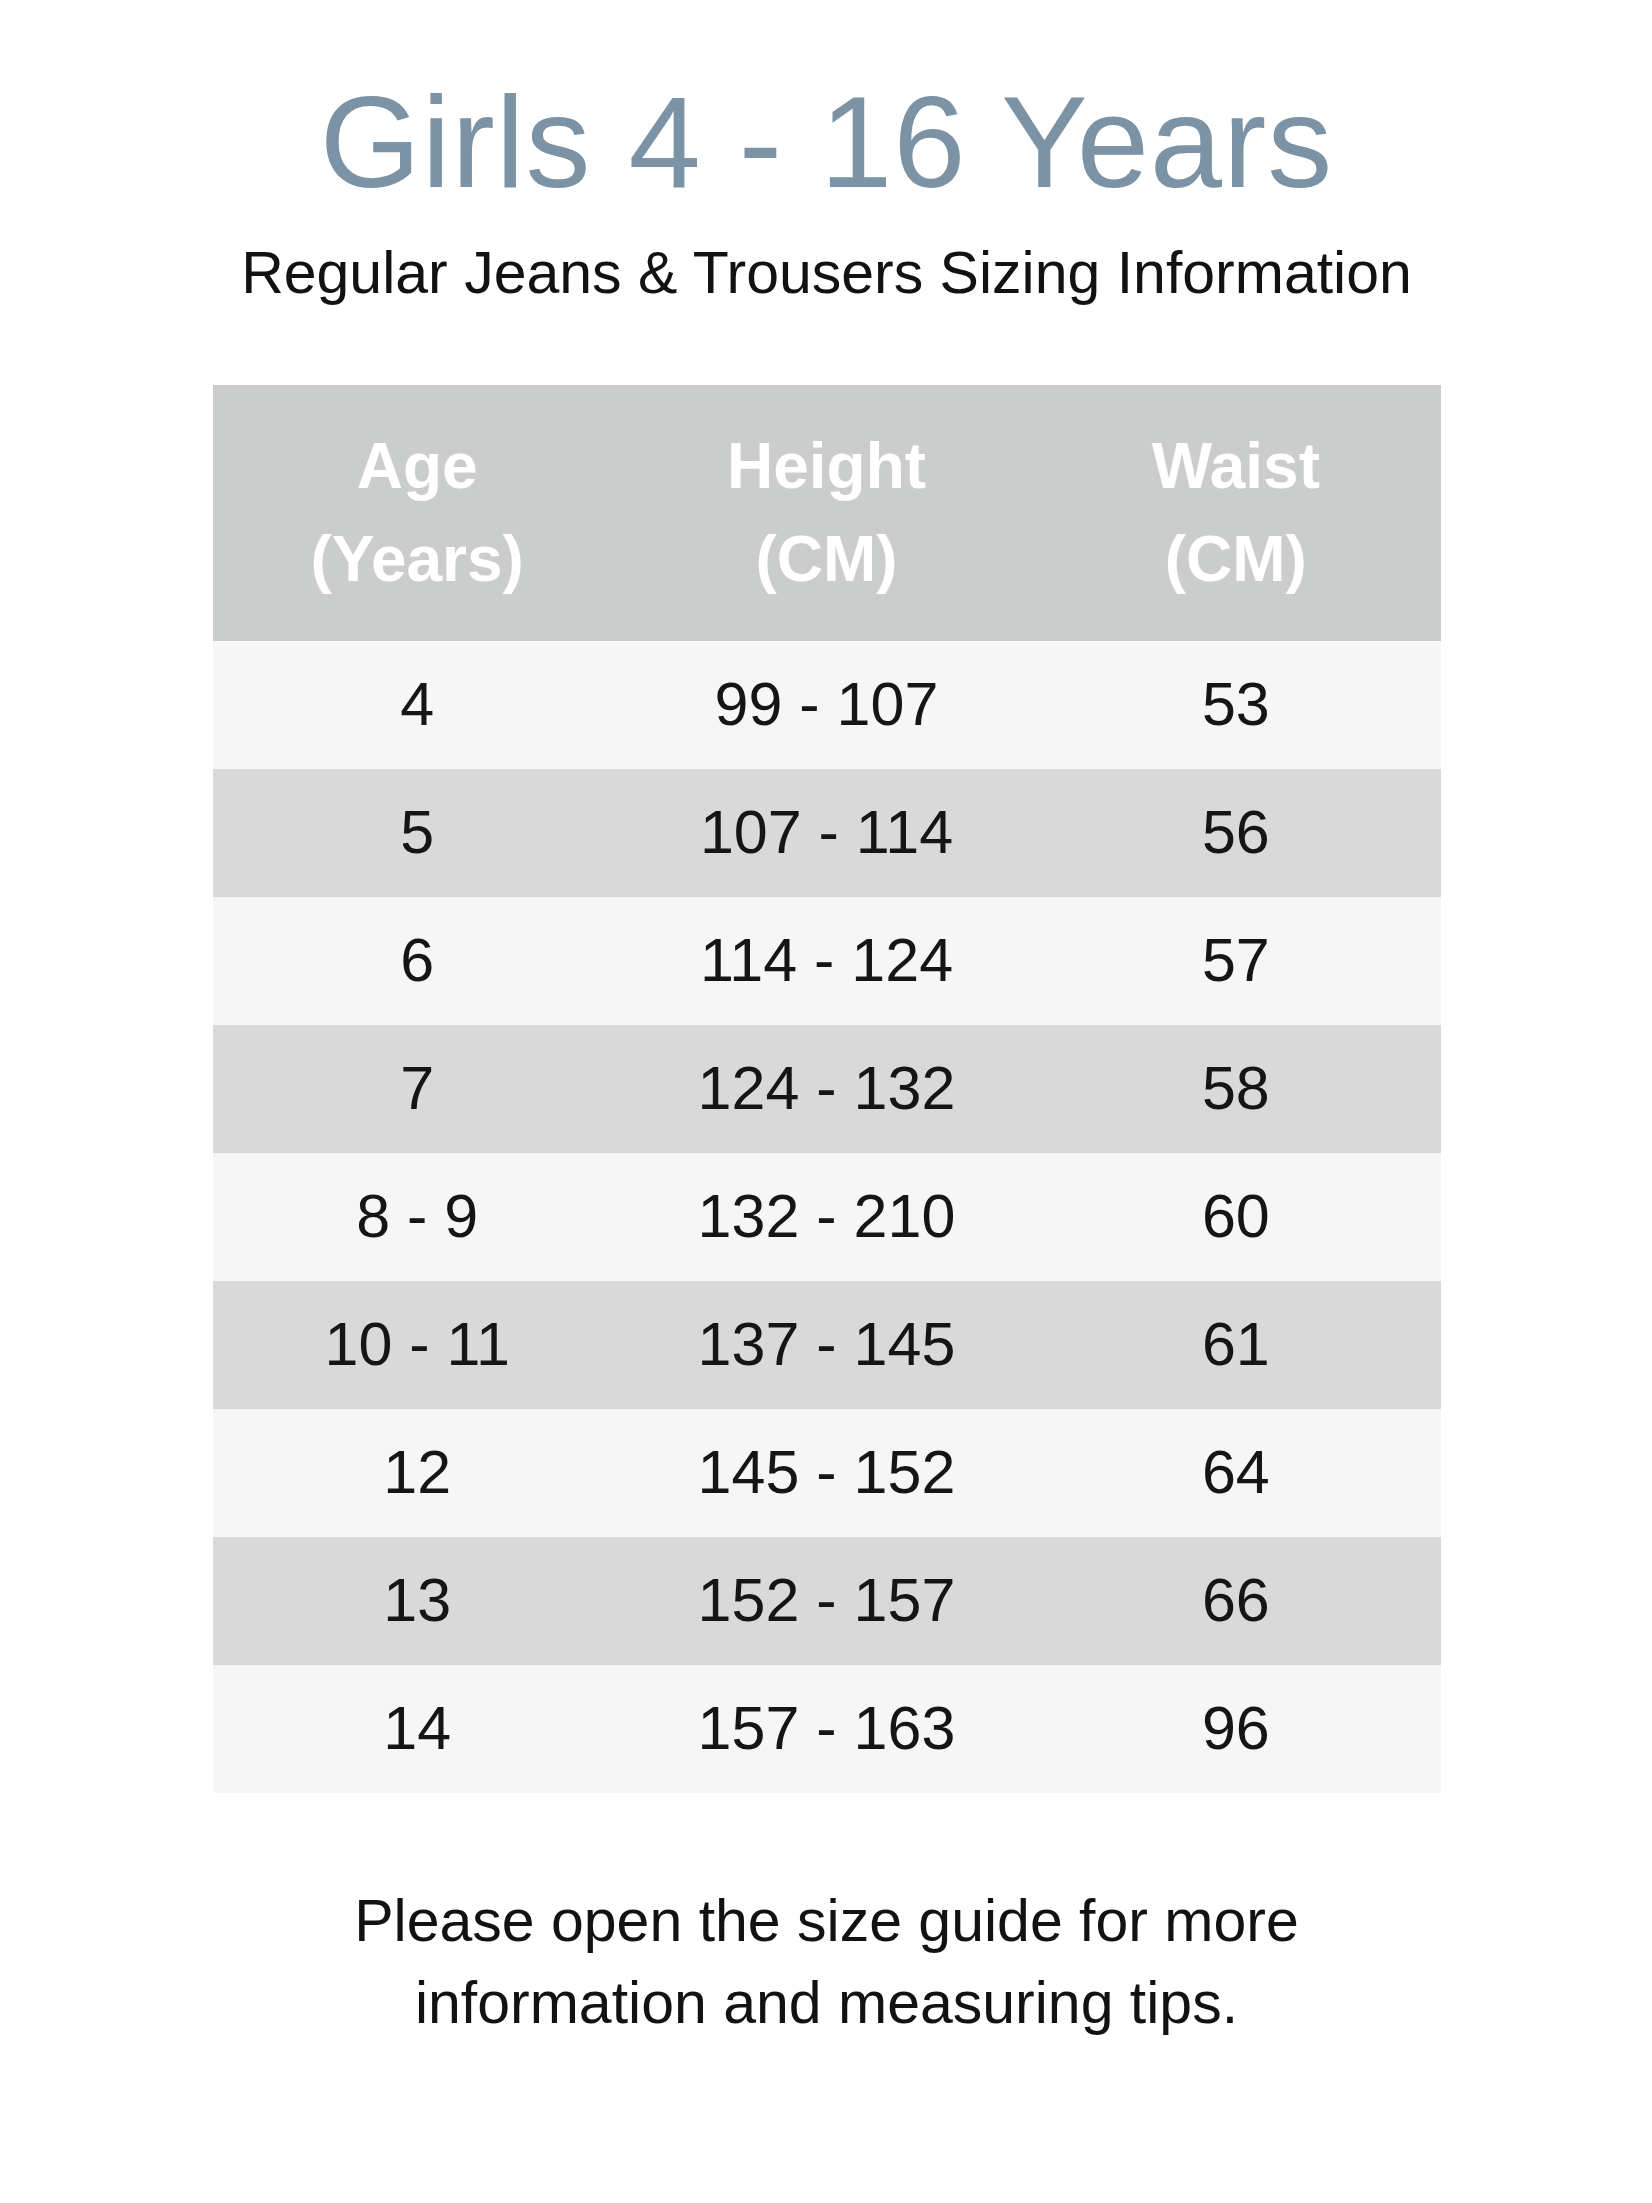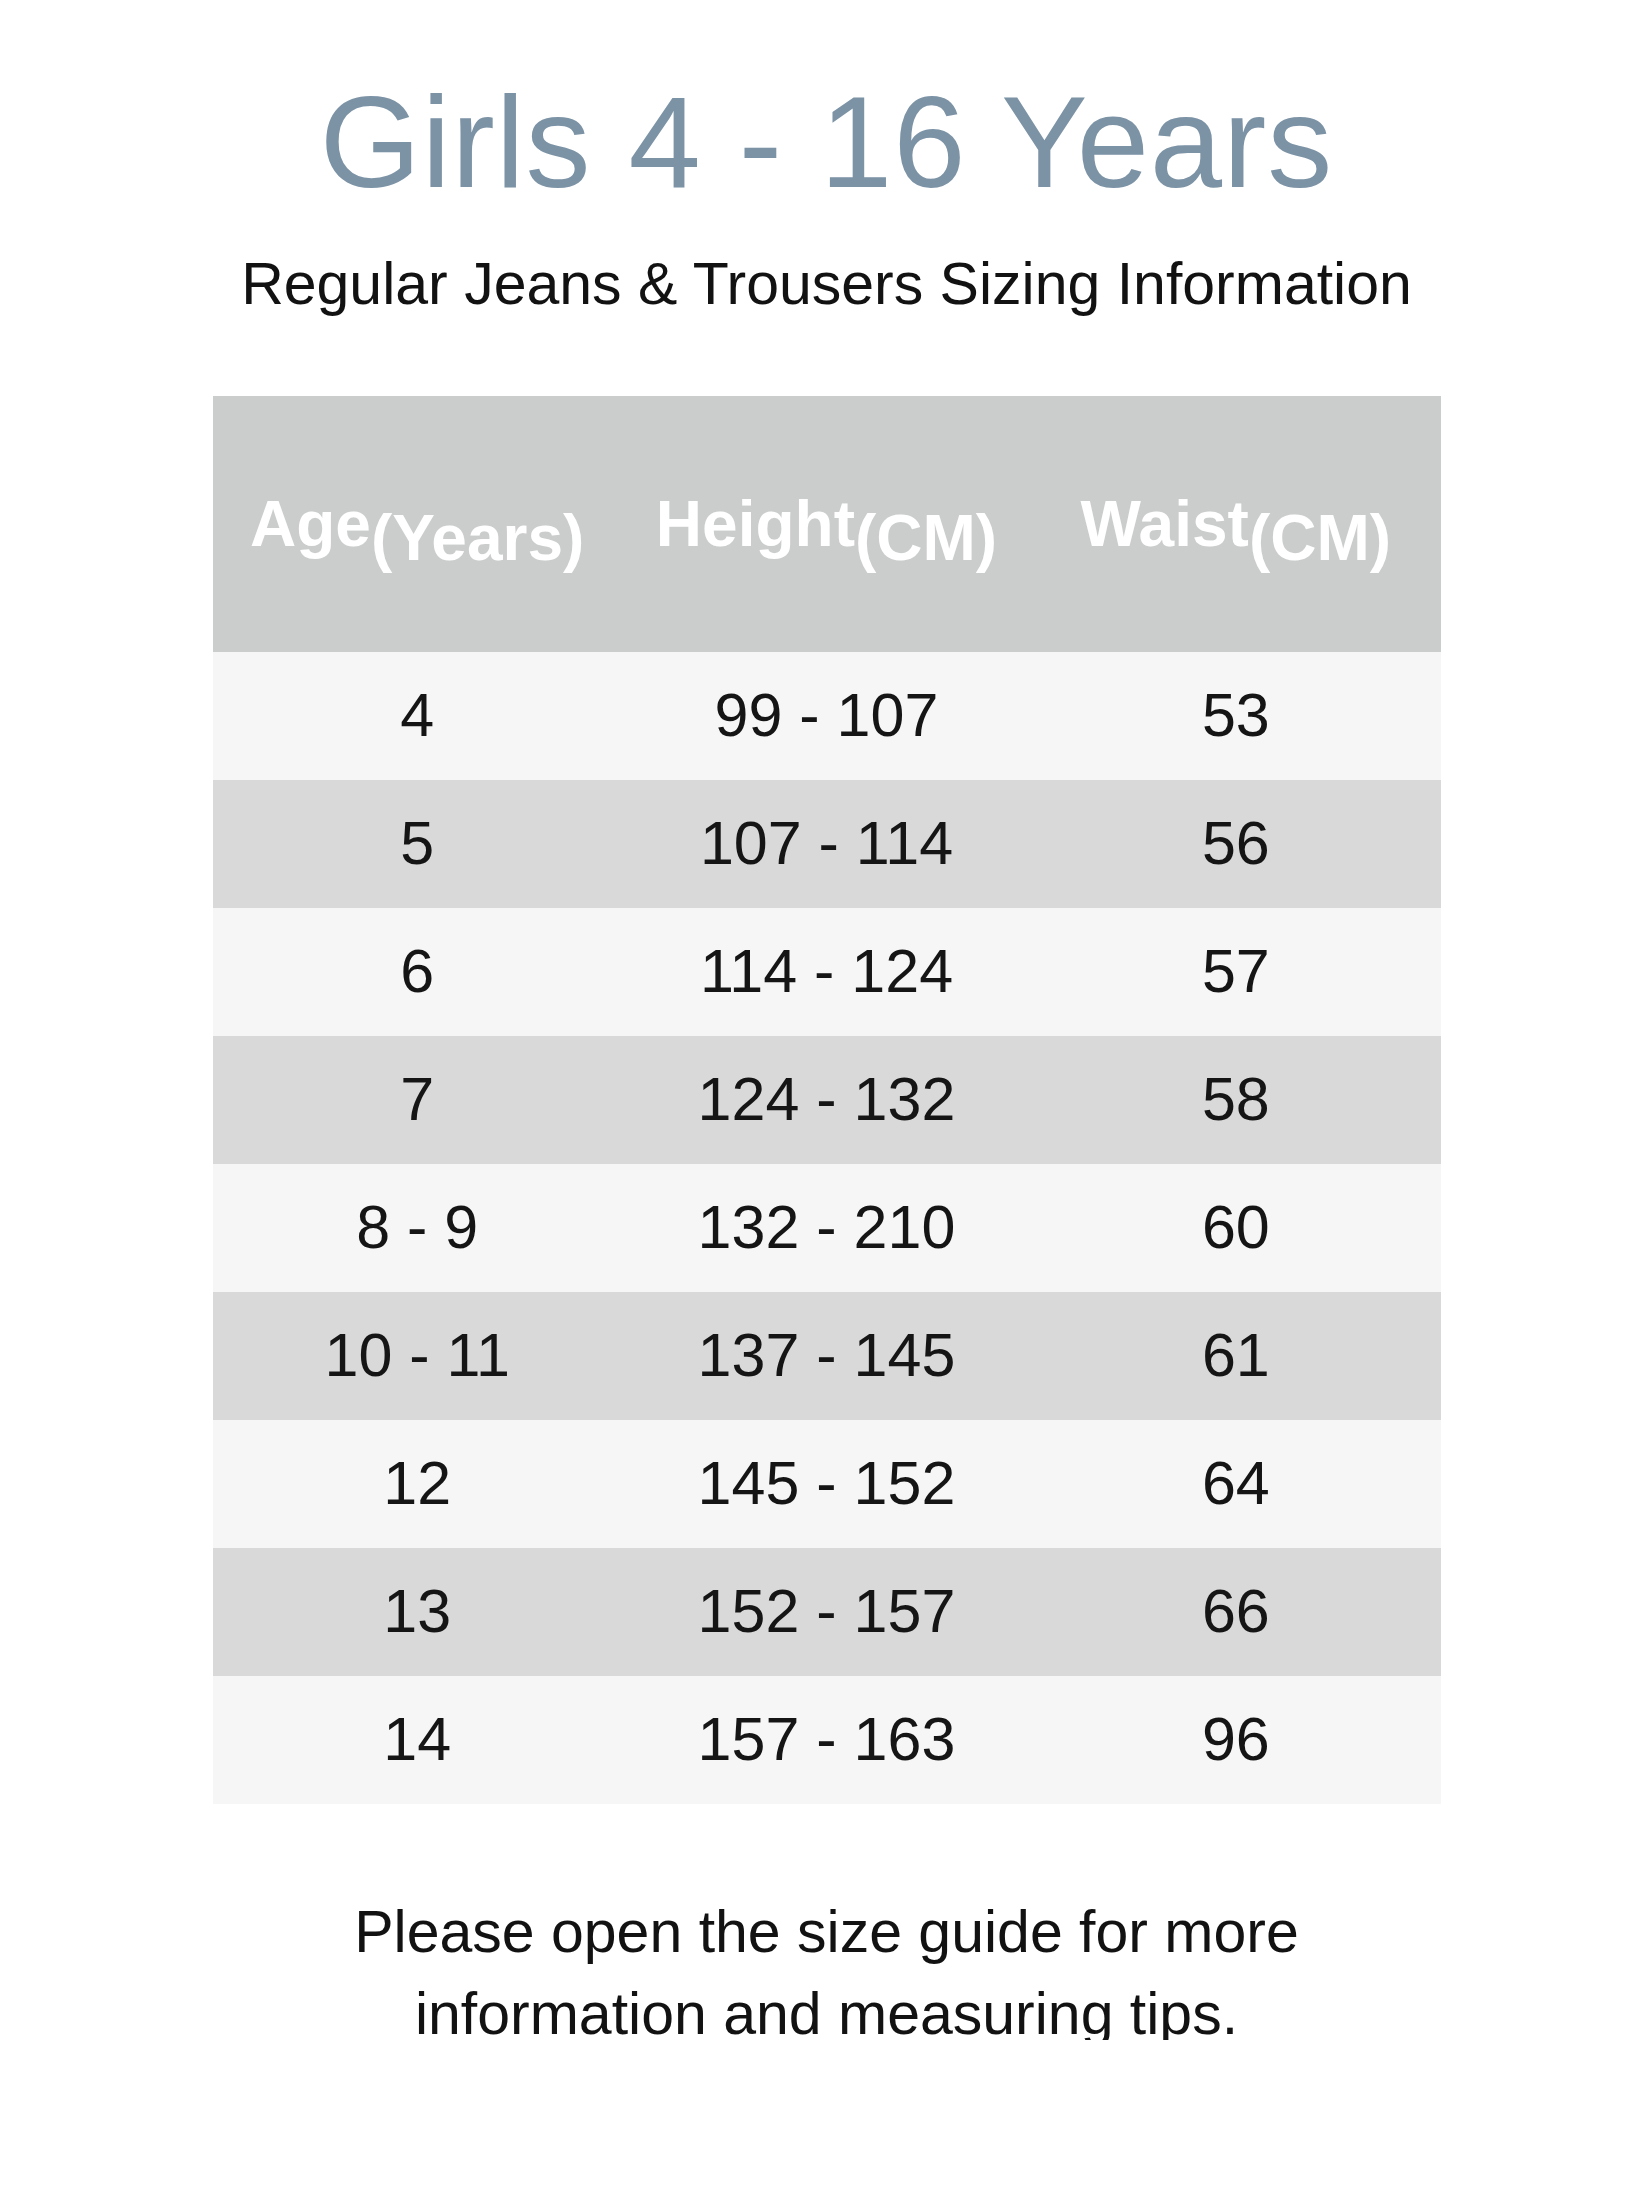--- a/index.html
+++ b/index.html
@@ -19,40 +19,40 @@
     margin: 0;
     padding-top: 64px;
     text-align: center;
     font-size: 130px;
     line-height: 1.2;
     font-weight: 400;
     color: #7c93a6;
     letter-spacing: 0.9px;
   }
   .subtitle {
-    margin: 31px 0 0 0;
+    margin: 20px 0 0 0;
     text-align: center;
     font-size: 59px;
     line-height: 1.15;
     font-weight: 400;
     color: #121212;
   }
   .size-table {
     width: 1228px;
     margin: 77px auto 0 auto;
   }
   .thead {
     display: flex;
     height: 256px;
     background: #cbcccc;
   }
   .thead .hcell {
     flex: 1 1 0;
     display: flex;
-    flex-direction: row;
+    flex-direction: column;
     justify-content: center;
     align-items: center;
     color: #ffffff;
     font-weight: 700;
     font-size: 64px;
     line-height: 1;
   }
   .thead .hline2 {
     margin-top: 29px;
   }

